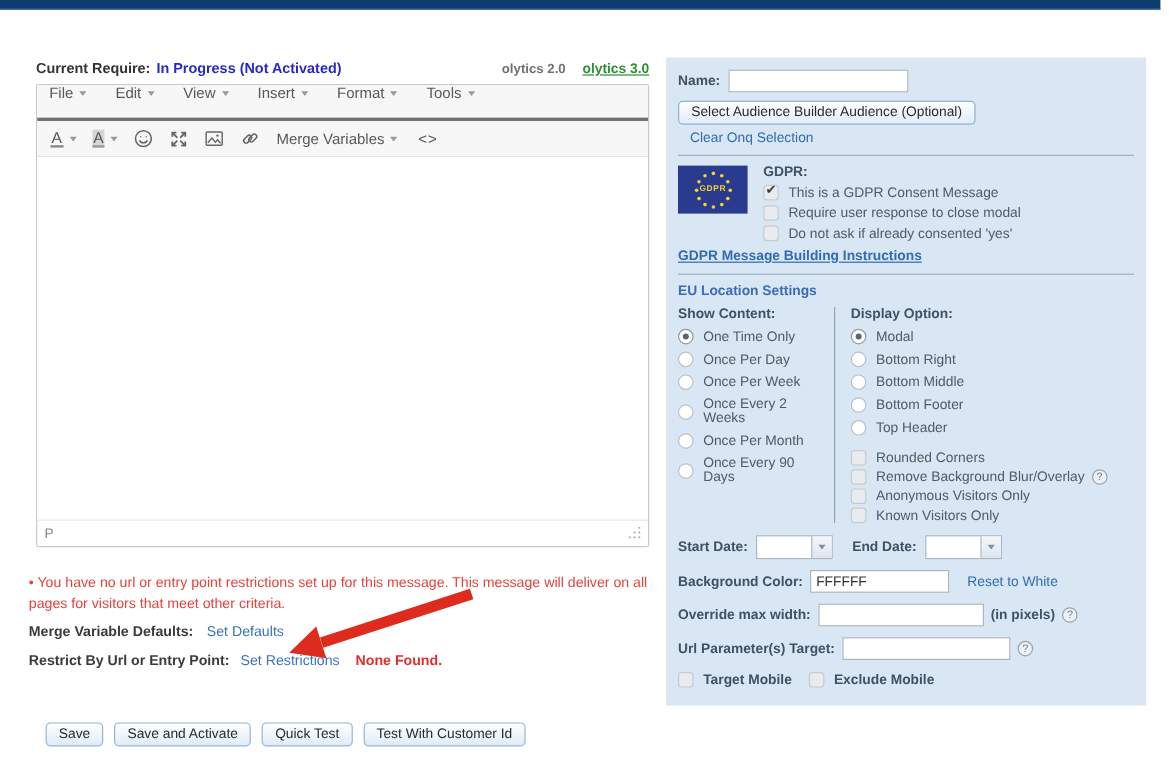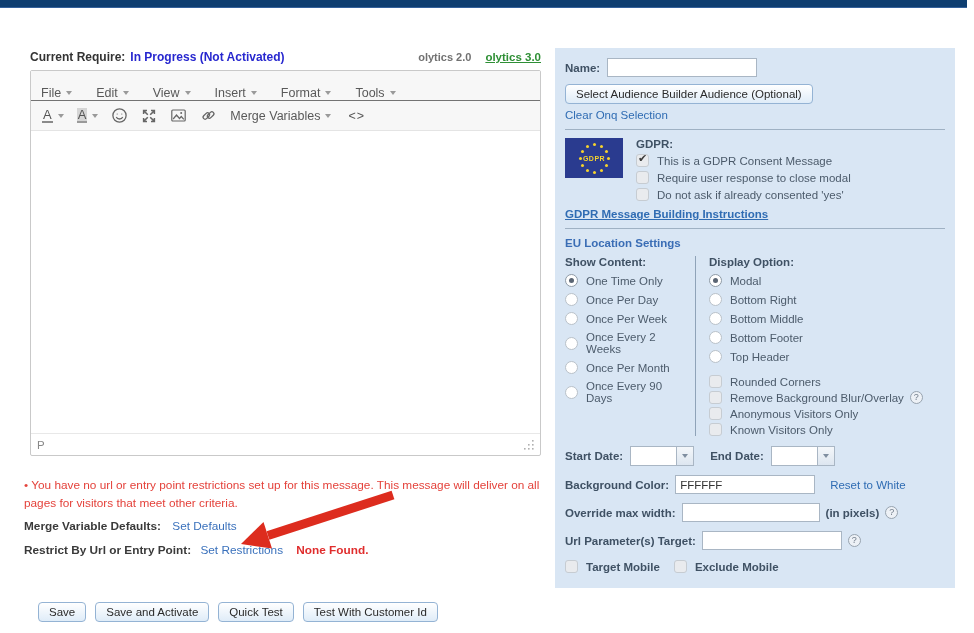--- a/index.html
+++ b/index.html
@@ -16,21 +16,21 @@
   .inline-link { color:#36a143; margin-left:8px; text-decoration:none; cursor:pointer; }
   .status-row { position:absolute; left:30px; top:50px; width:511px; display:flex; align-items:baseline; font-size:12px; }
   .status-label { color:#333; font-weight:bold; }
   .status-value { color:#2727cf; font-weight:bold; margin-left:5px; }
   .status-spacer { flex:1; }
   .olytics2 { color:#717171; font-weight:bold; cursor:pointer; margin-left:14px; font-size:11px; }
   .olytics3 { color:#2e8f35; font-weight:bold; text-decoration:underline; cursor:pointer; margin-left:14px; font-size:11.5px; }
 
   
   .editor { position:absolute; left:30px; top:70px; width:511px; height:386px; border:1px solid #c9c9c9; background:#fff; display:flex; flex-direction:column; border-radius:2px; }
-  .menubar { height:30px; background:#f7f7f7; border-bottom:1px solid #737373; display:flex; align-items:flex-end; padding:0 10px; }
+  .menubar { height:30px; background:#f7f7f7; border-bottom:3px solid #737373; display:flex; align-items:flex-start; padding:0 10px; }
   .menu-item { display:flex; align-items:center; color:#595959; font-size:12.5px; margin-right:24px; cursor:pointer; }
   .caret { width:0; height:0; border-left:3.5px solid transparent; border-right:3.5px solid transparent; border-top:4px solid #9a9a9a; margin-left:5px; display:inline-block; }
   .toolbar { height:30px; background:#f7f7f7; border-bottom:1px solid #e4e4e4; display:flex; align-items:center; padding:0 8px; }
   .tbtn { display:flex; align-items:center; color:#5f5f5f; margin-right:7px; cursor:pointer; padding:2px 3px; }
   .a-glyph { font-size:13px; color:#555; border-bottom:2px solid #8a8a8a; line-height:13px; padding:0 1px; }
   .a-glyph.hl { background:#d5d5d5; border-bottom:2px solid #9a9a9a; }
   .tbtn svg { display:block; }
   .mv-label { font-size:12.5px; color:#595959; }
   .code-glyph { font-size:12.5px; color:#555; letter-spacing:1px; margin-left:4px; }
   .edit-content { flex:1; background:#fff; cursor:text; }
@@ -52,21 +52,21 @@
   .btn { background:linear-gradient(#ffffff,#dfecf8); border:1px solid #94b3d4; border-radius:4px; padding:3px 10px; font-size:11.5px; color:#2b2b2b; cursor:pointer; font-family:"Liberation Sans", sans-serif; }
 
   
   .panel { position:absolute; left:555px; top:48px; width:400px; height:540px; background:#d9e6f4; padding:10px 10px; font-size:11.5px; color:#4c5b6b; overflow:hidden; }
   .p-label { color:#3f5164; font-weight:bold; }
   .p-link { color:#2f6cb3; text-decoration:none; cursor:pointer; }
   .txt { border:1px solid #a9b6c4; background:#fff; height:19px; font-size:11.5px; padding:1px 4px; font-family:"Liberation Sans", sans-serif; color:#333; }
   .name-row { display:flex; align-items:center; }
   .name-row .txt { width:150px; margin-left:7px; }
   .aud-btn { margin-top:7px; display:inline-block; }
-  .clear-onq { margin-top:5px; margin-left:0; }
+  .clear-onq { margin-top:5px; margin-left:10px; }
   .p-hr { border:none; border-top:1px solid #9fb1c3; margin:8px 0; }
   .gdpr-row { display:flex; gap:13px; }
   .flag { position:relative; width:58px; height:40px; background:#2a3b8f; flex:0 0 auto; }
   .flag-dots { position:absolute; left:50%; top:50%; width:3px; height:3px; margin-left:-1.5px; margin-top:-1.5px; border-radius:50%; background:transparent;
     box-shadow: 0 -14px 0 #f6d32d, 7px -12px 0 #f6d32d, 12px -7px 0 #f6d32d, 14px 0 0 #f6d32d, 12px 7px 0 #f6d32d, 7px 12px 0 #f6d32d, 0 14px 0 #f6d32d, -7px 12px 0 #f6d32d, -12px 7px 0 #f6d32d, -14px 0 0 #f6d32d, -12px -7px 0 #f6d32d, -7px -12px 0 #f6d32d; }
   .flag-text { position:absolute; left:0; right:0; top:50%; transform:translateY(-50%); text-align:center; color:#f6d32d; font-size:7px; font-weight:bold; letter-spacing:0.5px; }
   .opt-row { display:flex; align-items:center; margin-top:4px; cursor:pointer; }
   .cb { width:13px; height:13px; background:#e9ebee; border:1px solid #c6ccd2; border-radius:3px; display:inline-block; position:relative; flex:0 0 auto; }
   .cb.checked::after { content:"\2714"; position:absolute; left:1px; top:-3px; font-size:11px; color:#3c3c3c; }
   .radio { width:13px; height:13px; background:#fff; border:1px solid #b9c1c9; border-radius:50%; display:inline-block; position:relative; flex:0 0 auto; }
@@ -82,21 +82,21 @@
   .cb-group { margin-top:12px; }
   .cb-group .opt-row { margin-top:3px; }
   .help { width:13px; height:13px; border:1px solid #97a3af; border-radius:50%; color:#6e7a88; font-size:9px; line-height:11px; text-align:center; display:inline-block; background:#edf1f6; margin-left:6px; flex:0 0 auto; }
   .dates-row { display:flex; align-items:center; margin-top:10px; }
   .selectbox { display:flex; width:64px; height:20px; border:1px solid #a9b6c4; background:#fff; margin-left:7px; cursor:pointer; }
   .sel-val { flex:1; }
   .sel-btn { width:17px; background:linear-gradient(#f4f7fa,#dde6f0); border-left:1px solid #a9b6c4; display:flex; align-items:center; justify-content:center; }
   .sel-btn .caret { margin-left:0; border-top-color:#7f8ea0; }
   .end-gap { margin-left:16px; }
   .bg-row, .ovr-row, .url-row { display:flex; align-items:center; margin-top:9px; }
-  .bg-row .txt { width:140px; margin-left:6px; }
+  .bg-row .txt { width:116px; margin-left:6px; }
   .bg-row .p-link { margin-left:15px; }
   .ovr-row .txt { width:138px; margin-left:6px; }
   .suffix { font-weight:bold; color:#3f5164; margin-left:6px; }
   .url-row .txt { width:140px; margin-left:6px; }
   .mobile-row { display:flex; align-items:center; margin-top:10px; }
   .mobile-row .opt-label { font-weight:bold; color:#3f5164; }
   .mobile-gap { width:14px; }
 </style>
 </head>
 <body>

